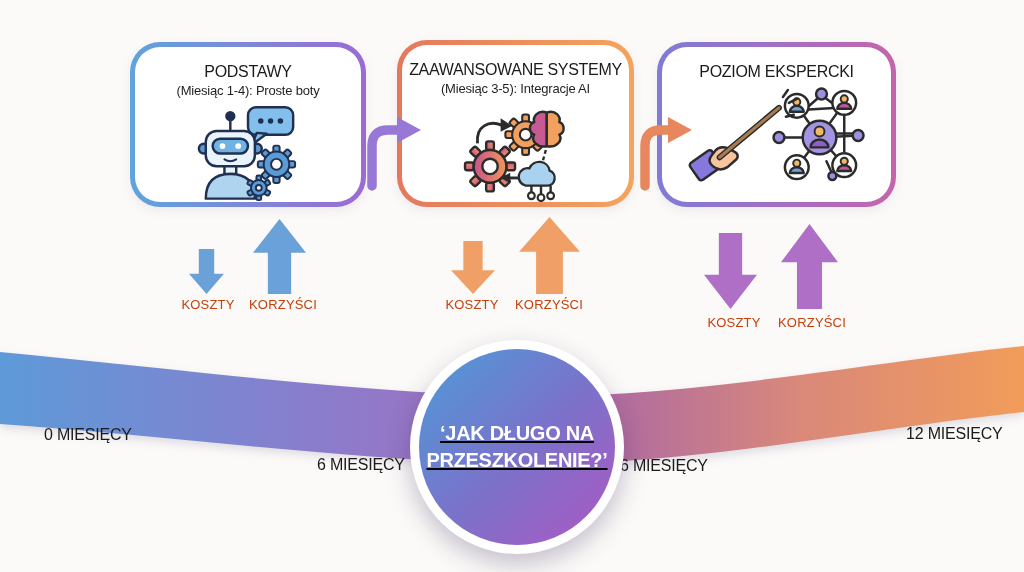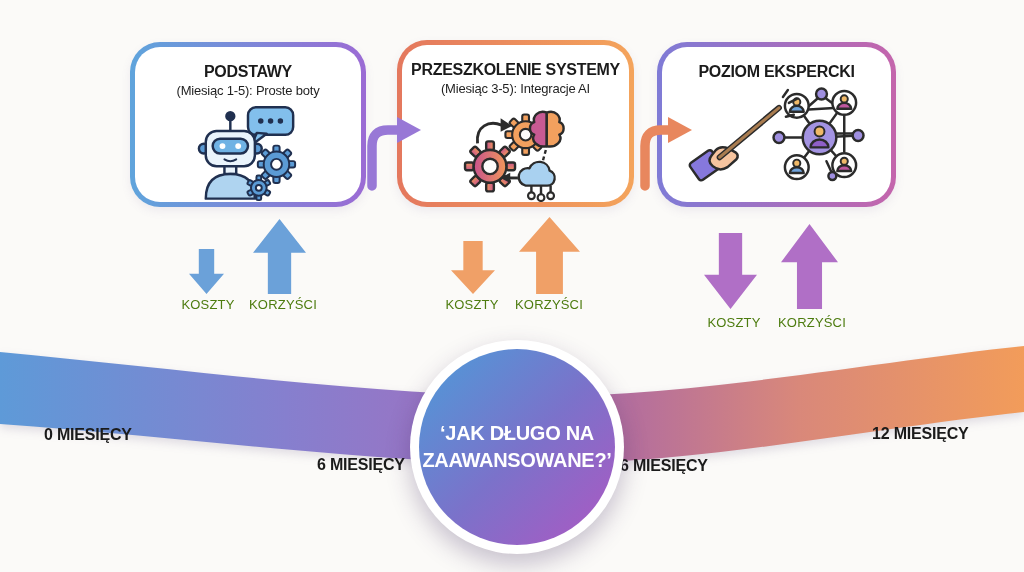--- a/index.html
+++ b/index.html
@@ -14,53 +14,53 @@
     background-origin:border-box; background-clip:padding-box,border-box;
     box-shadow:0 4px 10px rgba(120,100,160,0.10);
     display:flex; flex-direction:column; align-items:center; padding-top:16px;
   }
   #stage-1 { left:130px; width:236px;
     background-image:linear-gradient(#fff,#fff),linear-gradient(90deg,#5fa4dc,#9b6bd4); }
   #stage-2 { left:397px; top:40px; width:237px; height:167px;
     background-image:linear-gradient(#fff,#fff),linear-gradient(90deg,#e4785e,#f4a45c); }
   #stage-3 { left:657px; width:239px;
     background-image:linear-gradient(#fff,#fff),linear-gradient(90deg,#7f7bd6,#c465ac); }
-  .stage-title { font-size:16px; font-weight:bold; color:#1b1b1b; letter-spacing:-0.3px; }
+  .stage-title { font-size:16px; font-weight:normal; color:#1b1b1b; letter-spacing:-0.3px; }
   .stage-subtitle { font-size:13px; color:#1f1f1f; margin-top:2px; letter-spacing:-0.2px; }
   .stage-icon { margin-top:5px; }
 
   
   .connector { position:absolute; z-index:5; }
   #connector-1 { left:352px; top:98px; }
   #connector-2 { left:625px; top:98px; }
 
   
   .block-arrow { position:absolute; }
   .arrow-down { clip-path:polygon(28% 0, 72% 0, 72% 55%, 100% 55%, 50% 100%, 0 55%, 28% 55%); }
   .arrow-up   { clip-path:polygon(50% 0, 100% 45%, 72% 45%, 72% 100%, 28% 100%, 28% 45%, 0 45%); }
-  .cb-label { position:absolute; width:96px; text-align:center; font-size:13px; color:#4d7c0f; letter-spacing:0.2px; }
+  .cb-label { position:absolute; width:96px; text-align:center; font-size:13px; color:#c2410c; letter-spacing:0.2px; }
 
   .c-blue   { background:#6ba1d9; }
   .c-orange { background:#f0a067; }
   .c-purple { background:#b06fc6; }
 
   
   #ribbon { position:absolute; left:0; top:330px; filter:drop-shadow(0 4px 5px rgba(80,60,120,0.16)); }
-  .timeline-label { position:absolute; font-size:16px; font-weight:700; color:#1b1b1b; letter-spacing:-0.2px; }
+  .timeline-label { position:absolute; font-size:16px; font-weight:400; color:#1b1b1b; letter-spacing:-0.2px; }
   #tl-0  { left:44px;  top:426px; }
   #tl-6a { left:317px; top:456px; }
   #tl-6b { left:620px; top:457px; }
-  #tl-12 { left:872px; top:425px; }
+  #tl-12 { left:906px; top:425px; }
 
   
   .question-circle {
     position:absolute; left:410px; top:340px; width:214px; height:214px;
     background:#ffffff; border-radius:50%; z-index:10;
     box-shadow:0 10px 24px rgba(60,40,90,0.28);
-    display:flex; align-items:center; justify-content:center;
+    display:flex; align-items:center; justify-content:center;text-decoration:underline;
   }
   .question-inner {
     width:196px; height:196px; border-radius:50%;
     background:linear-gradient(135deg,#4c9cd9 0%,#7b72ca 52%,#ae57c2 100%);
     display:flex; flex-direction:column; align-items:center; justify-content:center;
   }
   .question-line { color:#ffffff; font-size:20px; font-weight:bold; letter-spacing:-0.3px; line-height:27px; }
 </style>
 </head>
 <body>
@@ -76,21 +76,21 @@
         <stop offset="0.62" stop-color="#b56f9c"></stop>
         <stop offset="0.78" stop-color="#d9887a"></stop>
         <stop offset="1" stop-color="#f29c5a"></stop>
       </linearGradient>
     </defs>
     <path d="M0,22 C170,38 350,62 512,66 C680,70 870,32 1024,16 L1024,82 C870,98 680,138 512,134 C350,130 170,106 0,94 Z" fill="url(#ribbonGrad)"></path>
   </svg>
 
   <div class="stage-box" id="stage-1">
     <div class="stage-title">PODSTAWY</div>
-    <div class="stage-subtitle">(Miesiąc 1-5): Proste boty</div>
+    <div class="stage-subtitle">(Miesiąc 1-4): Proste boty</div>
     <svg class="stage-icon" width="108" height="100" viewBox="0 0 110 100">
       <g stroke="#203050" stroke-width="2.5" stroke-linejoin="round">
         <rect x="55" y="4" width="46" height="28" rx="8" fill="#82bfec"></rect>
         <path d="M64,30 L58,43 L74,31 Z" fill="#82bfec"></path>
         <circle cx="68" cy="18" r="2.8" fill="#203050" stroke="none"></circle>
         <circle cx="78" cy="18" r="2.8" fill="#203050" stroke="none"></circle>
         <circle cx="88" cy="18" r="2.8" fill="#203050" stroke="none"></circle>
         <line x1="37" y1="28" x2="37" y2="17"></line>
         <circle cx="37" cy="13" r="4" fill="#203050"></circle>
         <circle cx="10" cy="46" r="5" fill="#5b9bd5"></circle>
@@ -122,21 +122,21 @@
           <rect x="-2.4" y="-12.5" width="4.8" height="5.5" rx="1.5" transform="rotate(240)"></rect>
           <rect x="-2.4" y="-12.5" width="4.8" height="5.5" rx="1.5" transform="rotate(300)"></rect>
           <circle r="8" fill="#5b9bd5"></circle>
           <circle r="3" fill="#ffffff"></circle>
         </g>
       </g>
     </svg>
   </div>
 
   <div class="stage-box" id="stage-2">
-    <div class="stage-title">PRZESZKOLENIE SYSTEMY</div>
+    <div class="stage-title">ZAAWANSOWANE SYSTEMY</div>
     <div class="stage-subtitle">(Miesiąc 3-5): Integracje AI</div>
     <svg class="stage-icon" width="116" height="102" viewBox="0 0 120 105">
       <defs>
         <linearGradient id="gearGrad" x1="0" y1="0" x2="1" y2="0">
           <stop offset="0" stop-color="#c9538c"></stop>
             <stop offset="1" stop-color="#f0975a"></stop>
         </linearGradient>
       </defs>
       <g stroke="#2b2b2b" stroke-width="2.5" stroke-linejoin="round">
         <g transform="translate(70,35)" fill="#f2a05e" stroke-width="2.2">
@@ -252,17 +252,17 @@
   <div class="cb-label" style="left:764px;top:315px;">KORZYŚCI</div>
 
   <div class="timeline-label" id="tl-0">0 MIESIĘCY</div>
   <div class="timeline-label" id="tl-6a">6 MIESIĘCY</div>
   <div class="timeline-label" id="tl-6b">6 MIESIĘCY</div>
   <div class="timeline-label" id="tl-12">12 MIESIĘCY</div>
 
   <div class="question-circle">
     <div class="question-inner">
       <div class="question-line">‘JAK DŁUGO NA</div>
-      <div class="question-line">ZAAWANSOWANE?’</div>
+      <div class="question-line">PRZESZKOLENIE?’</div>
     </div>
   </div>
 
 </div>
 
 </body></html>

